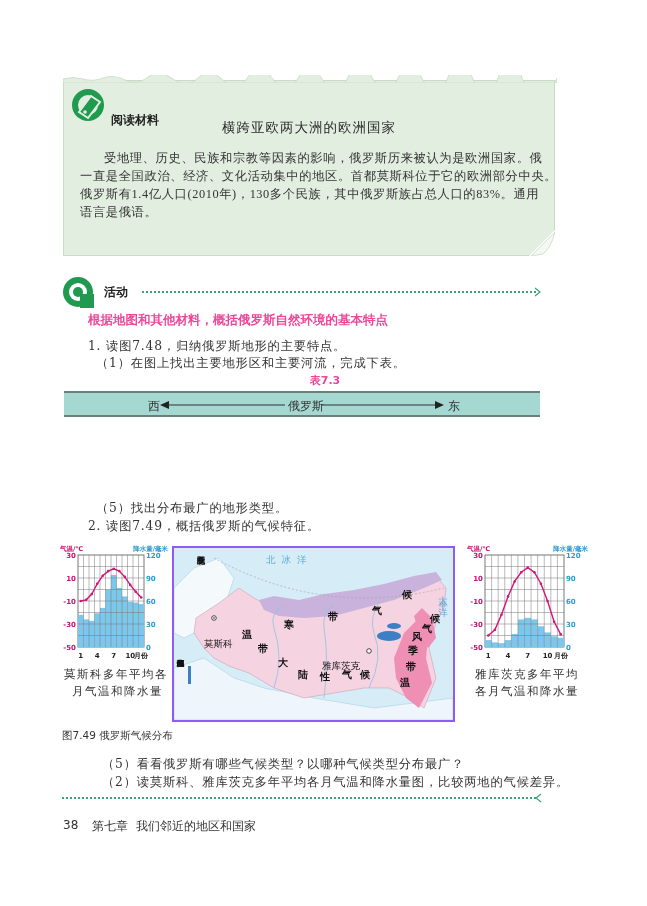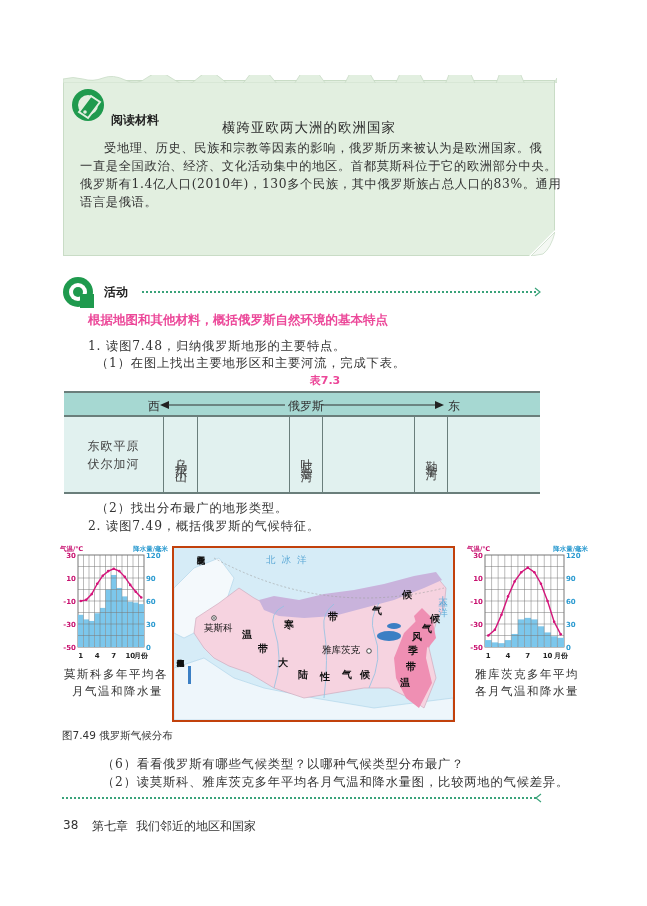--- a/index.html
+++ b/index.html
@@ -25,23 +25,23 @@
   .tbl-body { position:absolute; left:0; top:26px; width:476px; height:77px; background:#e1f1ef;
               border-bottom:2px solid #6a7e7b; box-sizing:border-box; }
   .tbl-col { position:absolute; top:0; height:75px; box-sizing:border-box; }
   .tbl-col.bl { border-left:1.5px solid #6a7e7b; }
   .cell-text { font-size:12px; color:#444; letter-spacing:1px; text-align:center; }
   .vtext { writing-mode:vertical-rl; text-orientation:upright; letter-spacing:4px; }
   .head-text { font-size:12px; color:#333; }
   
   .chart-wrap { position:absolute; }
   .caption { font-size:11.5px; letter-spacing:1.5px; color:#333; white-space:nowrap; }
-  .map { left:172px; top:546px; width:283px; height:176px; border:2px solid #c2410c; box-sizing:border-box; overflow:hidden; background:#d6ecf7; }
+  .map { left:172px; top:546px; width:283px; height:176px; border:2px solid #8b5cf6; box-sizing:border-box; overflow:hidden; background:#d6ecf7; }
   .map-label { position:absolute; font-family:"DejaVu Sans","Liberation Sans",sans-serif; font-weight:bold; font-size:10px; color:#111; }
-  .map-label.city { font-weight:normal; font-size:9.5px; color:#111; }
+  .map-label.city { font-weight:normal; font-size:9.5px; color:#111;margin-top:16px; }
   .map-label.sea { font-weight:normal; color:#5aa8d6; font-size:9.5px; letter-spacing:6px; }
   .fig-caption { font-family:"DejaVu Sans","Liberation Sans",sans-serif; font-size:10.5px; color:#333; white-space:nowrap; }
   .footer { font-family:"DejaVu Sans","Liberation Sans",sans-serif; font-size:12px; color:#333; white-space:nowrap; }
 </style>
 </head>
 <body>
 
 <div class="abs reading-box">
   <svg class="torn" viewBox="0 0 494 8" preserveAspectRatio="none">
     <path d="M0,8 L0,4 Q10,1 20,4 T40,3 T62,5 T85,2 T110,4 T135,3 T160,5 T185,2 T210,4 T235,3 T260,5 T285,2 T310,4 T335,3 T360,5 T385,2 T410,4 T435,3 T460,5 T494,3 L494,8 Z" fill="#e2efe0" stroke="#c9dcc6" stroke-width="0.8"></path>
@@ -56,21 +56,21 @@
   <svg width="34" height="34" viewBox="0 0 34 34">
     <circle cx="17" cy="17" r="16" fill="#1f9a4e"></circle>
     <circle cx="17" cy="17" r="10" fill="#e2efe0"></circle>
     <path d="M8,24 L20,8 L29,14 L17,30 Z" fill="#1f9a4e" stroke="#e2efe0" stroke-width="2"></path>
     <circle cx="14" cy="24" r="1.8" fill="#e2efe0"></circle>
   </svg>
 </div>
 <div class="abs label-bold" style="left:111px; top:112px;">阅读材料</div>
 <div class="abs reading-title" style="left:63px; width:492px; top:119px; text-align:center;">横跨亚欧两大洲的欧洲国家</div>
 
-<div class="abs para" style="left:80px; top:139px; width:445px;">
+<div class="abs para" style="left:80px; top:149px; width:445px;font-family:Liberation Serif, serif;">
   <span class="ln" style="padding-left:24px;">受地理、历史、民族和宗教等因素的影响，俄罗斯历来被认为是欧洲国家。俄</span>
   <span class="ln">一直是全国政治、经济、文化活动集中的地区。首都莫斯科位于它的欧洲部分中央。</span>
   <span class="ln">俄罗斯有1.4亿人口(2010年)，130多个民族，其中俄罗斯族占总人口的83%。通用</span>
   <span class="ln">语言是俄语。</span>
 </div>
 
 <div class="abs" style="left:62px; top:276px;">
   <svg width="32" height="32" viewBox="0 0 32 32">
     <circle cx="16" cy="16" r="15" fill="#1f9a4e"></circle>
     <circle cx="16" cy="16" r="9" fill="#ffffff"></circle>
@@ -96,43 +96,23 @@
       <path d="M0,5 L9,1 L9,9 Z" fill="#222"></path>
         <line x1="8" y1="5" x2="125" y2="5" stroke="#333" stroke-width="1"></line>
     </svg>
     <span class="abs head-text" style="left:224px; top:5px;">俄罗斯</span>
     <svg class="abs" style="left:258px; top:7px;" width="122" height="10" viewBox="0 0 122 10">
       <line x1="0" y1="5" x2="114" y2="5" stroke="#333" stroke-width="1"></line>
         <path d="M122,5 L113,1 L113,9 Z" fill="#222"></path>
     </svg>
     <span class="abs head-text" style="left:384px; top:5px;">东</span>
   </div>
-  <div class="tbl-body">
-    <div class="tbl-col" style="left:0; width:99px;">
-      <div class="cell-text" style="padding-top:20px; line-height:18px;">
-        <div>东欧平原</div>
-        <div>伏尔加河</div>
-      </div>
-    </div>
-    <div class="tbl-col bl" style="left:99px; width:34px;">
-      <div class="cell-text vtext" style="margin:6px auto 0; height:68px;">乌拉尔山</div>
-    </div>
-    <div class="tbl-col bl" style="left:133px; width:92px;"></div>
-    <div class="tbl-col bl" style="left:225px; width:33px;">
-      <div class="cell-text vtext" style="margin:6px auto 0; height:68px;">叶尼塞河</div>
-    </div>
-    <div class="tbl-col bl" style="left:258px; width:92px;"></div>
-    <div class="tbl-col bl" style="left:350px; width:33px;">
-      <div class="cell-text vtext" style="margin:14px auto 0; height:52px;">勒拿河</div>
-    </div>
-    <div class="tbl-col bl" style="left:383px; width:93px;"></div>
-  </div>
-</div>
-
-<div class="abs body-text" style="left:96px; top:500px;">（2）找出分布最广的地形类型。</div>
+</div>
+
+<div class="abs body-text" style="left:96px; top:500px;">（5）找出分布最广的地形类型。</div>
 <div class="abs body-text" style="left:88px; top:518px;">2. 读图7.49，概括俄罗斯的气候特征。</div>
 
 <div class="chart-wrap" style="left:58px; top:543px; width:112px; height:122px;">
   <svg id="chart0" width="112" height="122">
       <rect x="20" y="12" width="66" height="92" fill="#ffffff" stroke="#555" stroke-width="0.8"></rect>
       <rect x="20" y="71.80000000000001" width="5.5" height="32.19999999999999" fill="#7cc7ec"></rect>
       <rect x="25.5" y="76.39999999999999" width="5.5" height="27.60000000000001" fill="#7cc7ec"></rect>
       <rect x="31" y="77.93333333333334" width="5.5" height="26.066666666666663" fill="#7cc7ec"></rect>
       <rect x="36.5" y="70.26666666666667" width="5.5" height="33.733333333333334" fill="#7cc7ec"></rect>
       <rect x="42" y="64.9" width="5.5" height="39.099999999999994" fill="#7cc7ec"></rect>
@@ -315,21 +295,21 @@
 
   <span class="map-label" style="left:226px; top:128px;">温</span>
   <span class="map-label" style="left:232px; top:112px;">带</span>
   <span class="map-label" style="left:234px; top:96px;">季</span>
   <span class="map-label" style="left:238px; top:82px;">风</span>
   <span class="map-label" style="left:248px; top:74px;">气</span>
   <span class="map-label" style="left:256px; top:64px;">候</span>
 </div>
 
 <div class="abs fig-caption" style="left:62px; top:729px;">图7.49  俄罗斯气候分布</div>
-<div class="abs body-text" style="left:102px; top:756px;">（6）看看俄罗斯有哪些气候类型？以哪种气候类型分布最广？</div>
+<div class="abs body-text" style="left:102px; top:756px;">（5）看看俄罗斯有哪些气候类型？以哪种气候类型分布最广？</div>
 <div class="abs body-text" style="left:102px; top:774px;">（2）读莫斯科、雅库茨克多年平均各月气温和降水量图，比较两地的气候差异。</div>
 <div class="abs dotline" style="left:62px; top:797px; width:474px;"></div>
 <svg class="abs" style="left:534px; top:793px;" width="8" height="10" viewBox="0 0 8 10">
   <path d="M7,1 L2,5 L7,9" fill="none" stroke="#3aa37a" stroke-width="1.2"></path>
 </svg>
 
 <div class="abs footer" style="left:63px; top:818px;">38</div>
 <div class="abs footer" style="left:92px; top:818px;">第七章</div>
 <div class="abs footer" style="left:136px; top:818px;">我们邻近的地区和国家</div>
 

